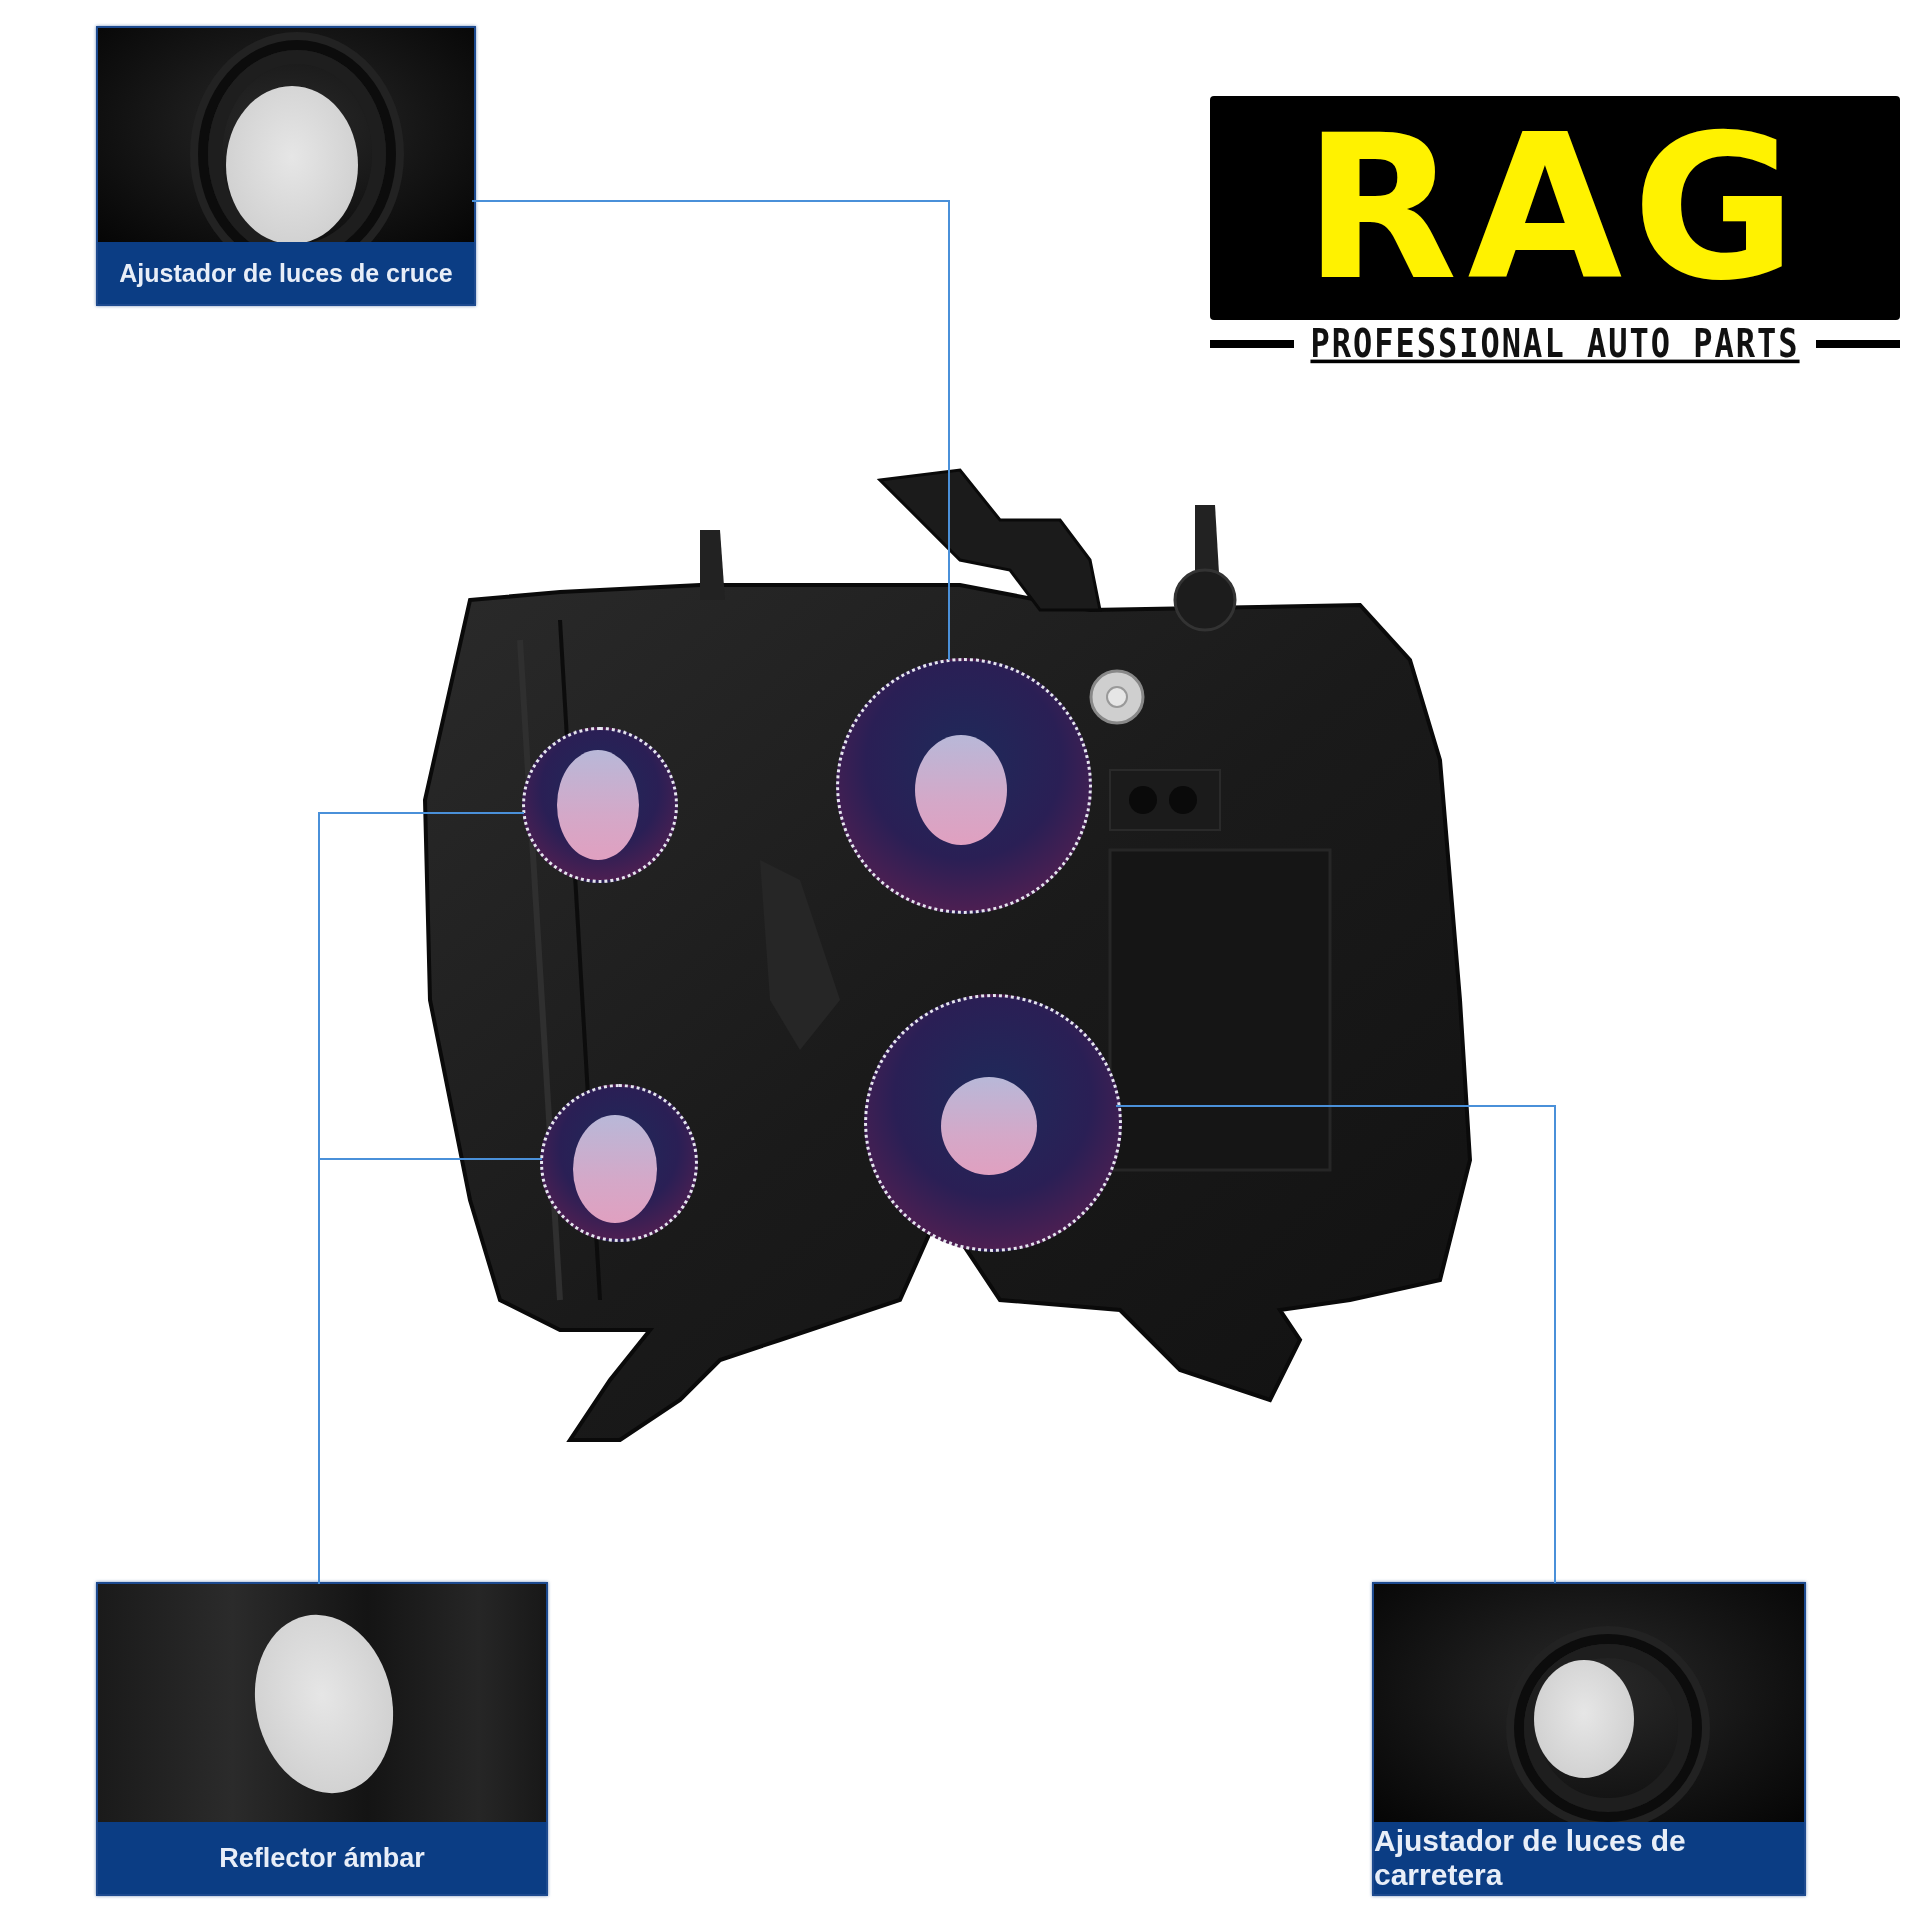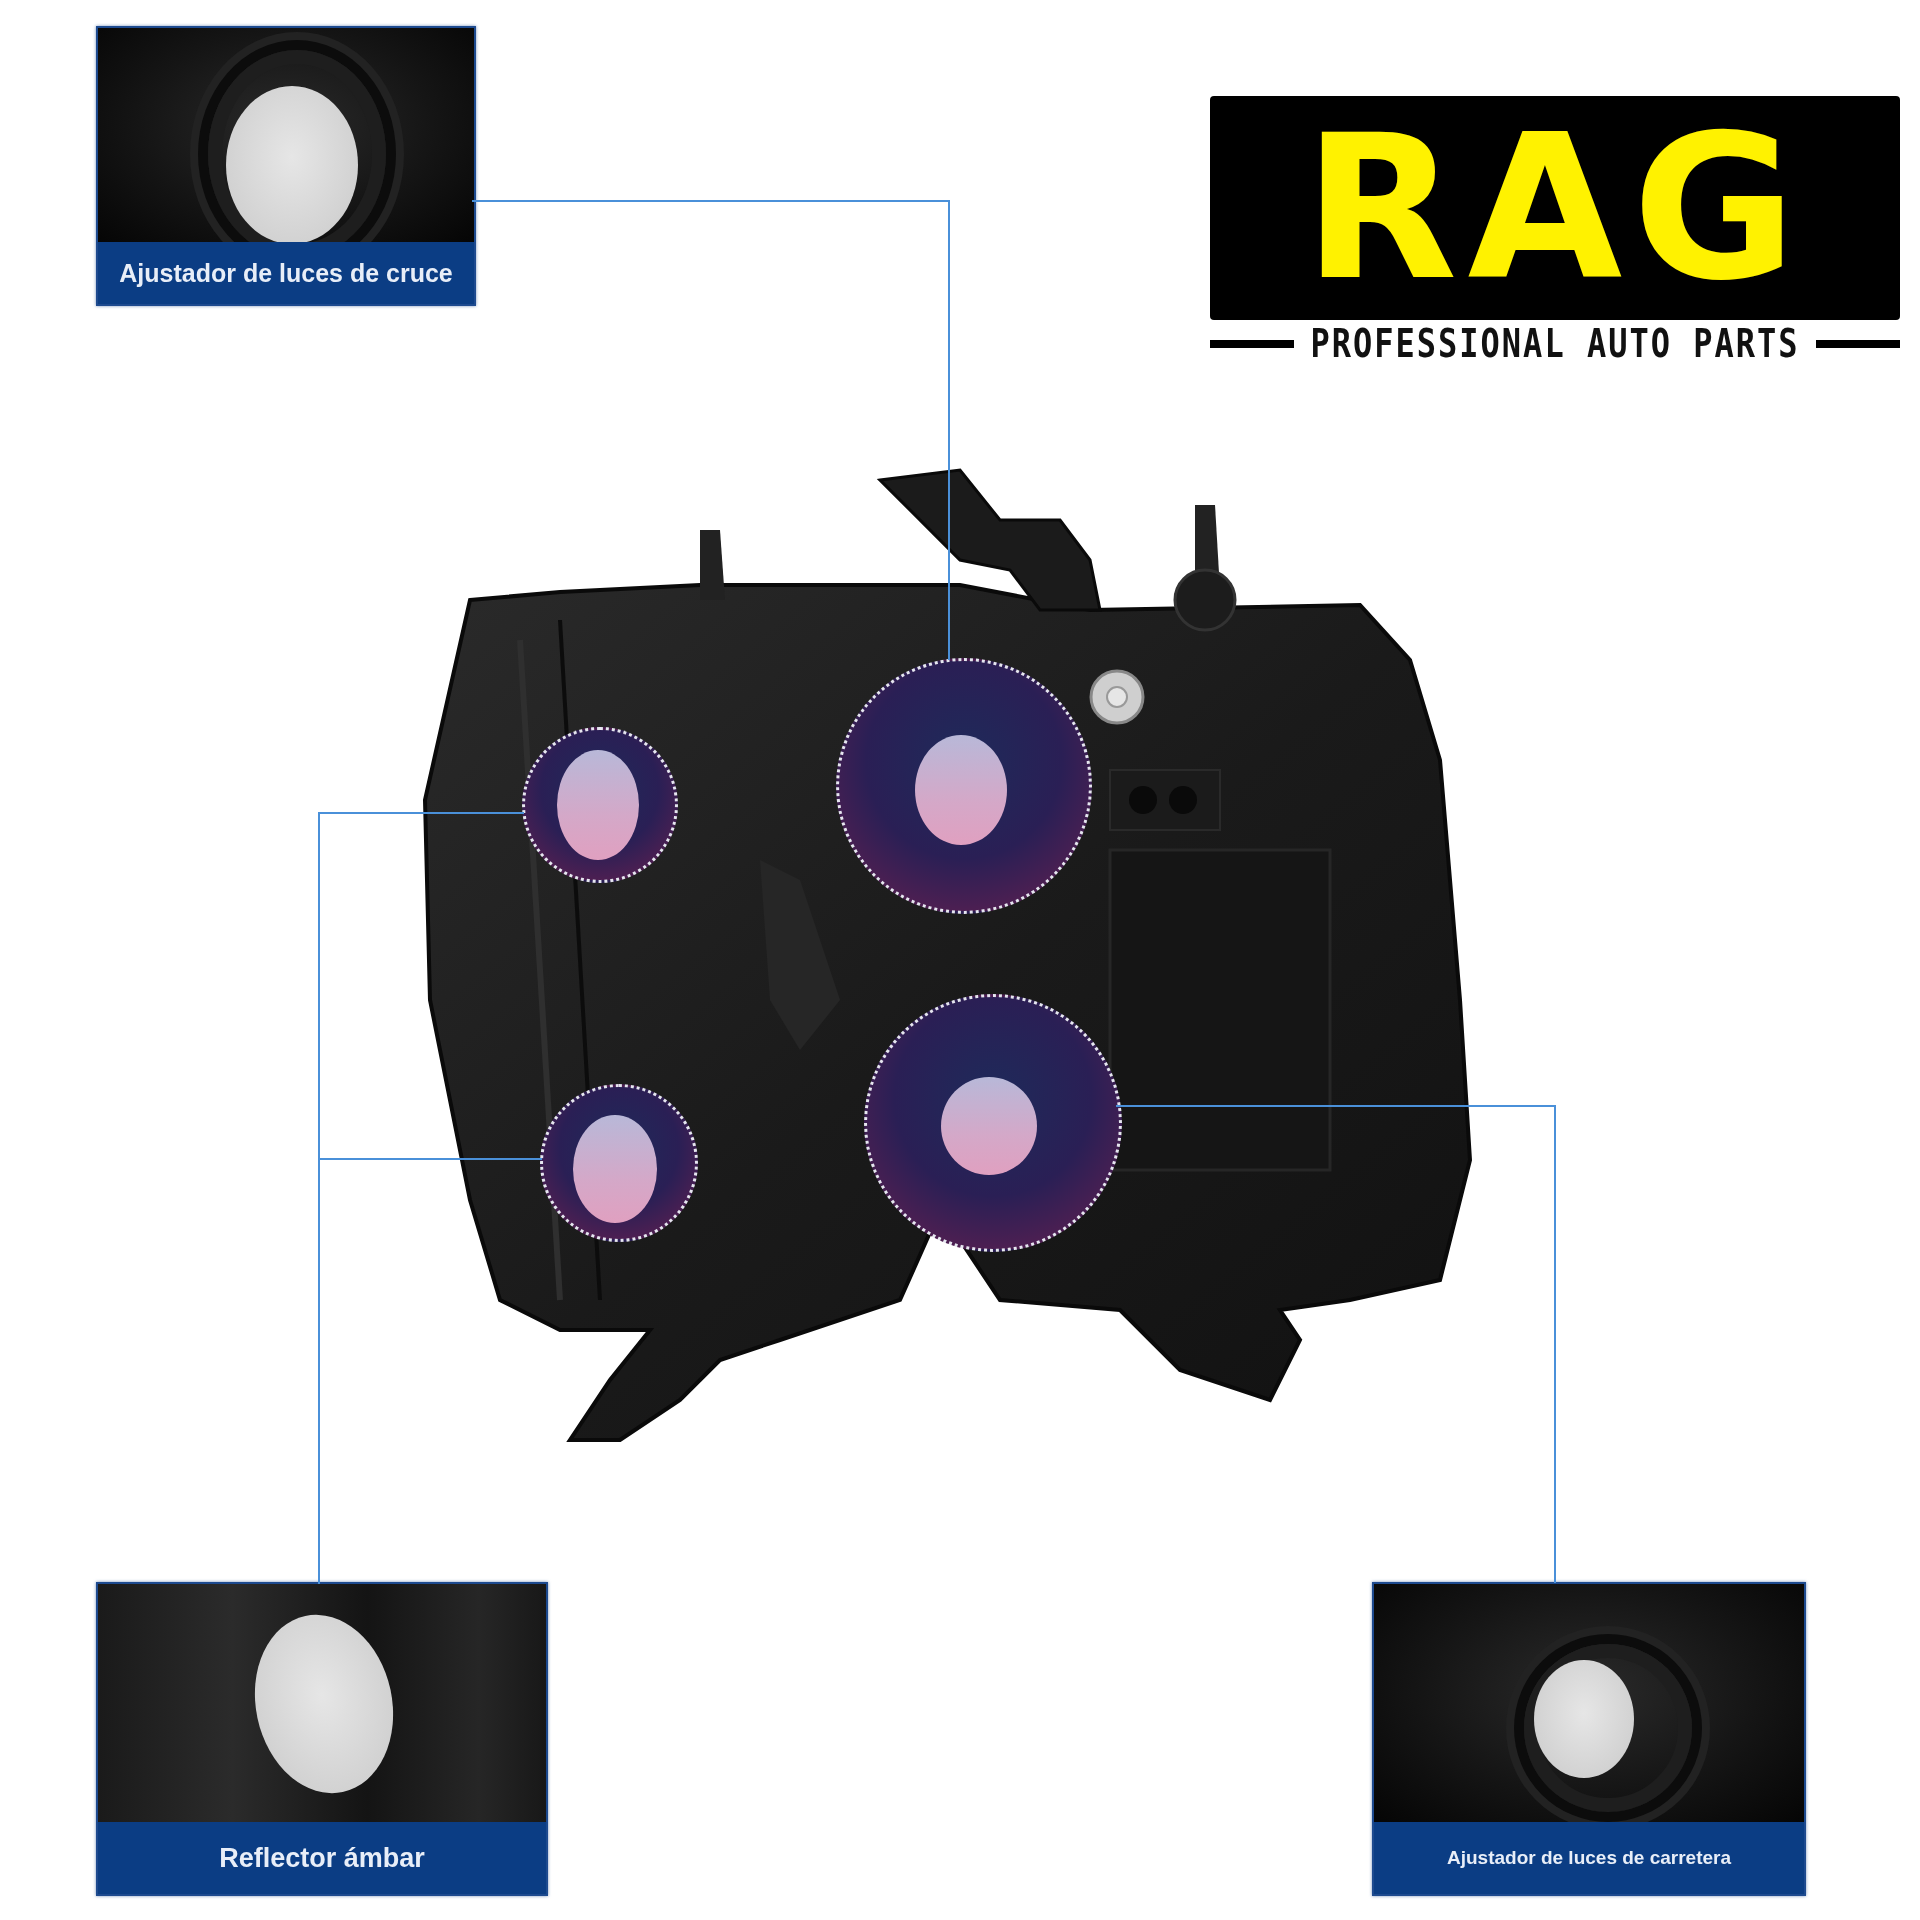--- a/index.html
+++ b/index.html
@@ -13,21 +13,21 @@
   
   .line{position:absolute;background:#4a90d9;}
   
   .hl{position:absolute;}
   
   .hot{position:absolute;border-radius:50%;border:3px dotted #e6e6f0;background:radial-gradient(circle at 50% 40%,#1e2a5a 0%,#2a1f55 50%,#6a1f4f 100%);}
   .hot .core{position:absolute;border-radius:50%;background:linear-gradient(180deg,#b8b8d8 0%,#d4a8c8 60%,#e0a0c0 100%);}
   
   .logo-box{position:absolute;left:1210px;top:96px;width:690px;height:224px;background:#000;border-radius:4px;}
   .logo-text{position:absolute;left:0;right:0;top:0;bottom:0;display:flex;align-items:center;justify-content:center;color:#fff200;font-family:"DejaVu Sans",sans-serif;font-weight:bold;font-size:200px;letter-spacing:10px;line-height:1;}
-  .tagline-row{position:absolute;left:1210px;top:326px;width:690px;height:36px;display:flex;align-items:center;justify-content:center;gap:16px;}
+  .tagline-row{position:absolute;left:1210px;top:326px;width:690px;height:36px;display:flex;align-items:center;justify-content:center;gap:16px;text-decoration:underline;}
   .tagline-bar{height:8px;background:#000;flex:1;}
   .tagline{font-family:"DejaVu Sans Mono",monospace;font-weight:bold;font-size:32px;color:#111;letter-spacing:2px;white-space:nowrap;transform:scaleY(1.2);}
 </style>
 </head>
 <body>
 
 <div class="card" style="left:96px;top:26px;width:376px;height:276px;">
   <div class="photo" style="bottom:62px;">
     <div class="ring" style="left:110px;top:22px;width:150px;height:180px;"></div>
     <div class="lens" style="left:128px;top:58px;width:132px;height:158px;"></div>
@@ -40,21 +40,21 @@
     <div class="lens" style="left:158px;top:30px;width:136px;height:180px;transform:rotate(-12deg);"></div>
   </div>
   <div class="label" style="height:72px;font-size:27px;">Reflector ámbar</div>
 </div>
 
 <div class="card" style="left:1372px;top:1582px;width:430px;height:310px;">
   <div class="photo" style="bottom:72px;">
     <div class="ring" style="left:150px;top:60px;width:140px;height:140px;"></div>
     <div class="lens" style="left:160px;top:76px;width:100px;height:118px;"></div>
   </div>
-  <div class="label" style="height:72px;font-size:19px;">Ajustador de luces de carretera</div>
+  <div class="label" style="height:72px;font-size:30px;">Ajustador de luces de carretera</div>
 </div>
 
 <div class="logo-box">
   <div class="logo-text">RAG</div>
 </div>
 <div class="tagline-row">
   <div class="tagline-bar"></div>
   <div class="tagline">PROFESSIONAL AUTO PARTS</div>
   <div class="tagline-bar"></div>
 </div>

